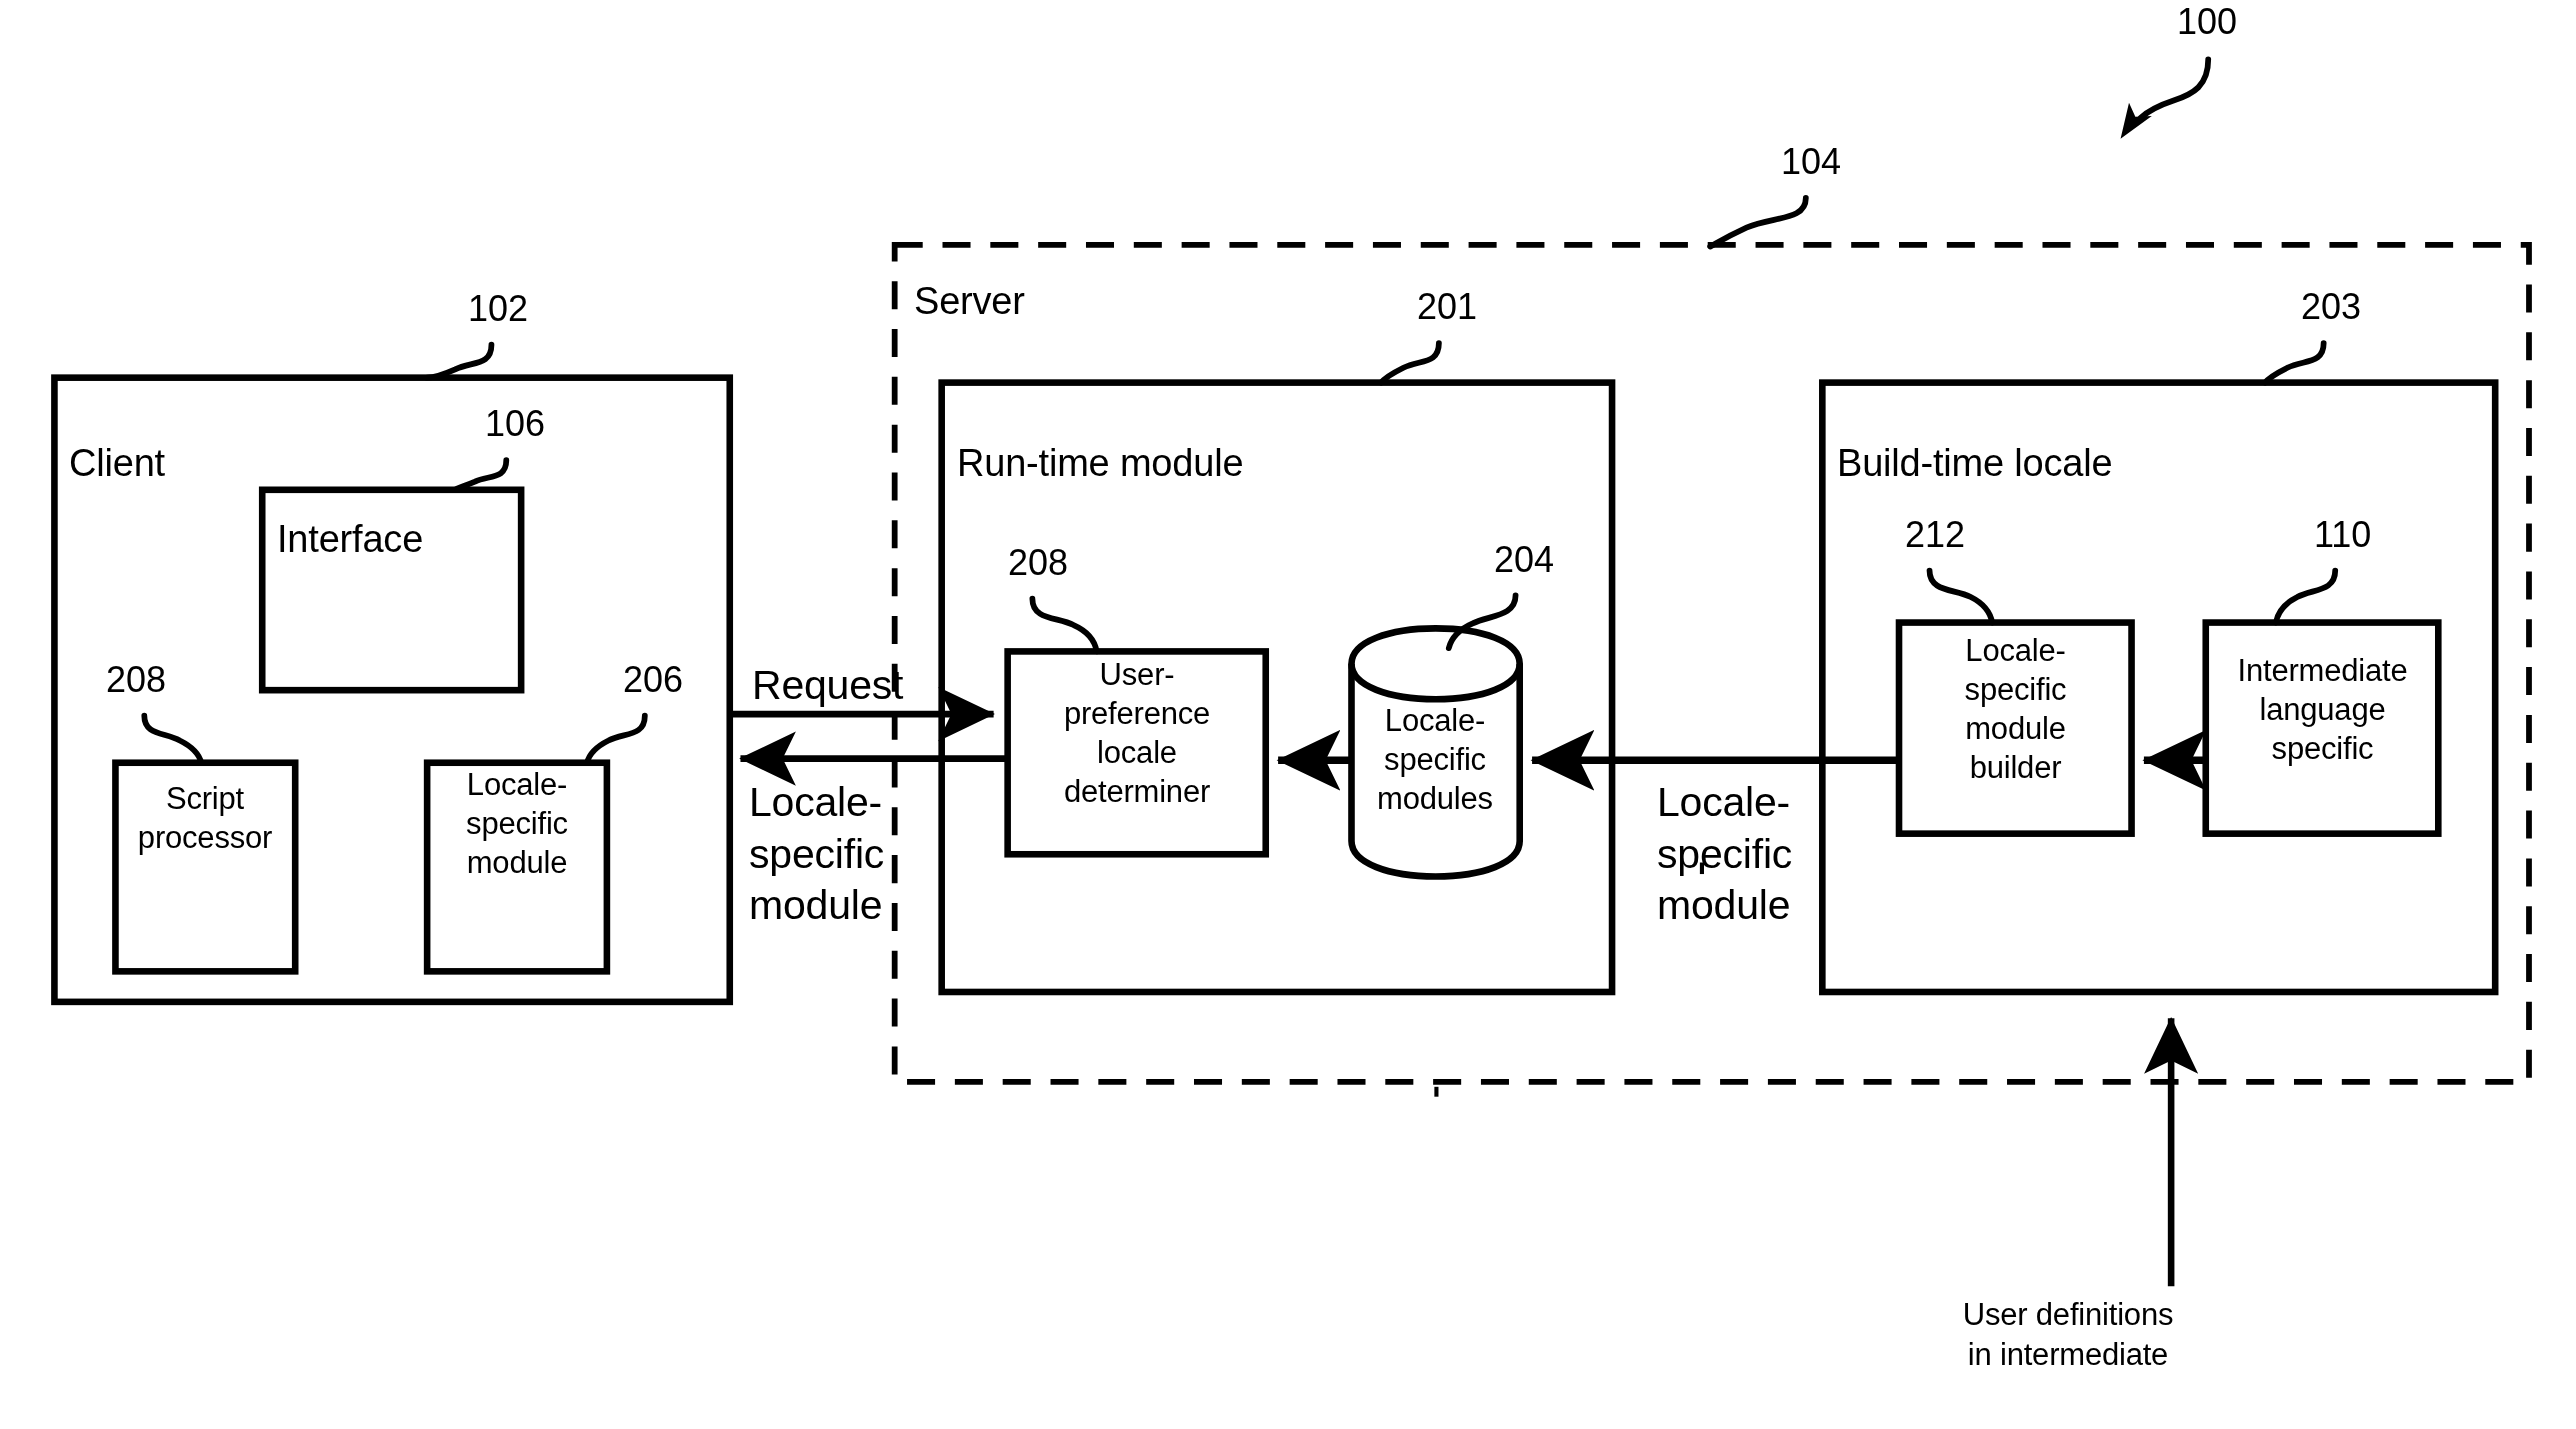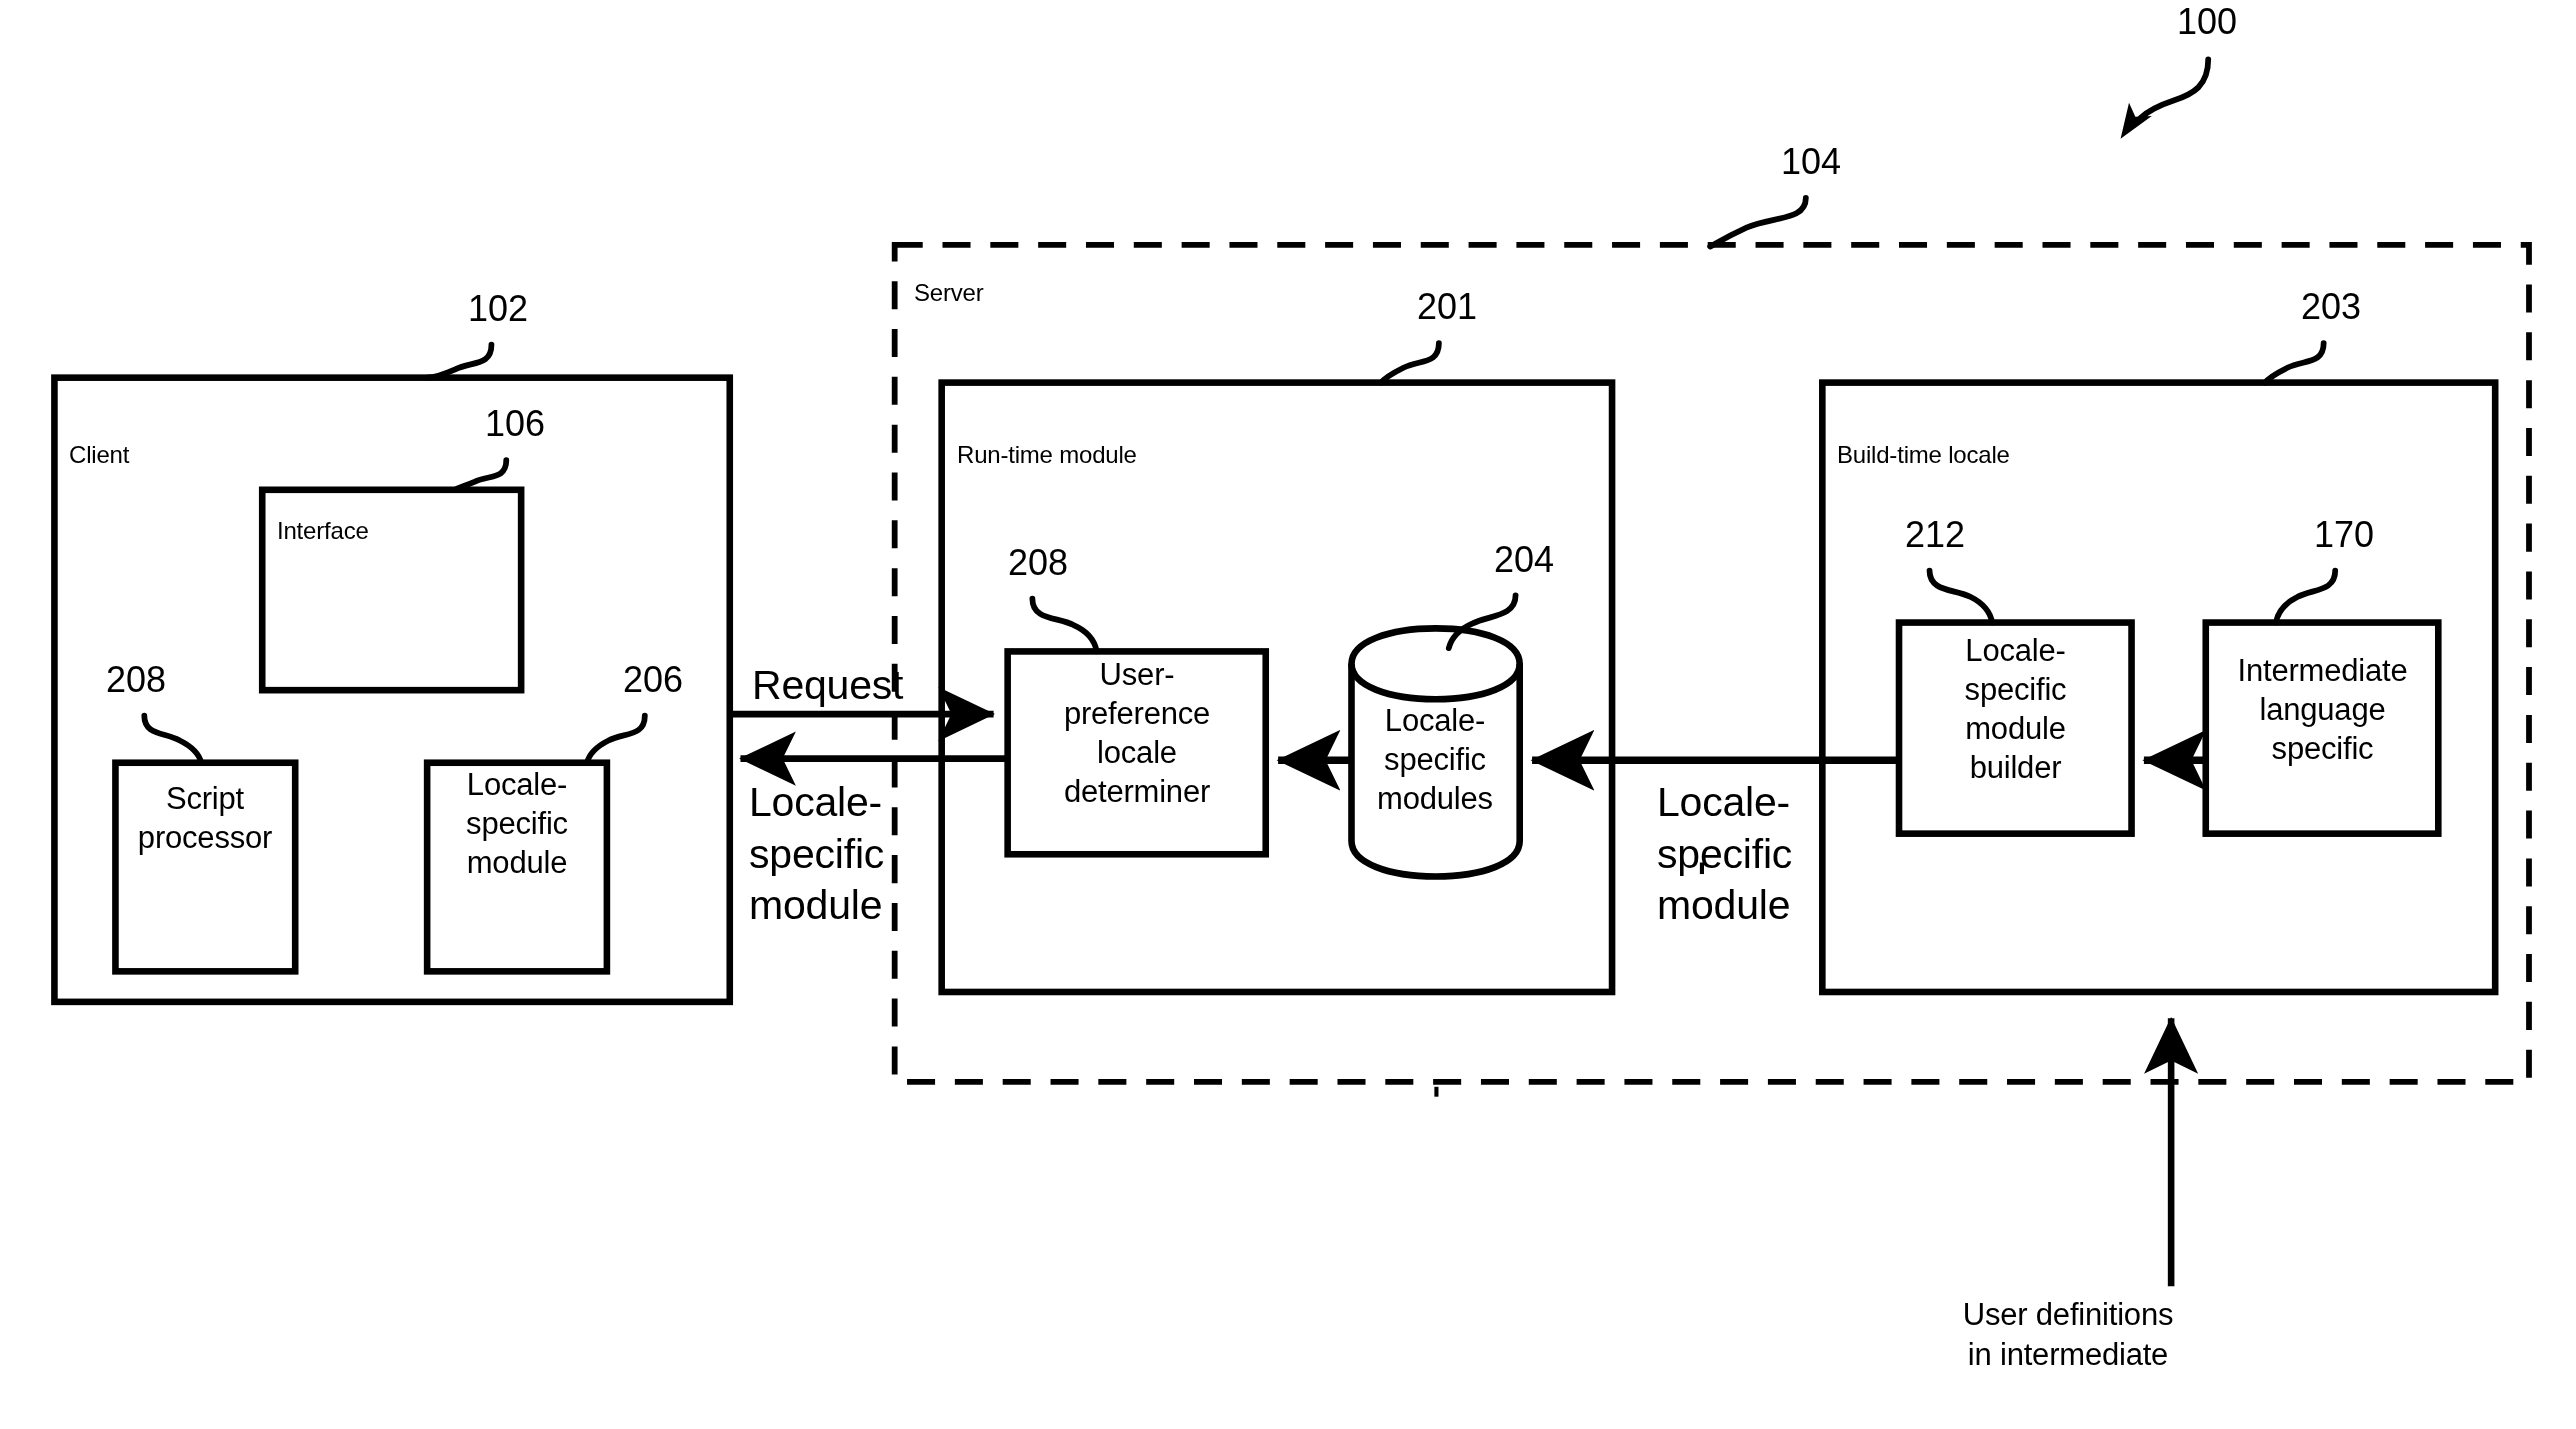--- a/index.html
+++ b/index.html
@@ -31,21 +31,21 @@
     color: #000;
     white-space: pre;
     line-height: 1.24;
     letter-spacing: -0.2px;
   }
   .ref {
     font-size: 36px;
     letter-spacing: 0px;
   }
   .boxtitle {
-    font-size: 24px;
+    font-size: 38px;
   }
   .inner {
     font-size: 31px;
     text-align: center;
     line-height: 1.26;
   }
   .edge {
     font-size: 41px;
     line-height: 1.26;
   }
@@ -179,21 +179,21 @@
   <div class="lbl ref" style="left:1417px; top:285px;">201</div>
 
   <div class="lbl ref" style="left:1008px; top:541px;">208</div>
 
   <div class="lbl ref" style="left:1494px; top:538px;">204</div>
 
   <div class="lbl ref" style="left:2301px; top:285px;">203</div>
 
   <div class="lbl ref" style="left:1905px; top:513px;">212</div>
 
-  <div class="lbl ref" style="left:2314px; top:513px;">170</div>
+  <div class="lbl ref" style="left:2314px; top:513px;">110</div>
 
   <div class="lbl boxtitle" style="left:69px; top:440px;">Client</div>
 
   <div class="lbl boxtitle" style="left:914px; top:278px;">Server</div>
 
   <div class="lbl boxtitle" style="left:277px; top:516px;">Interface</div>
 
   <div class="lbl boxtitle" style="left:957px; top:440px;">Run-time module</div>
 
   <div class="lbl boxtitle" style="left:1837px; top:440px;">Build-time locale</div>

